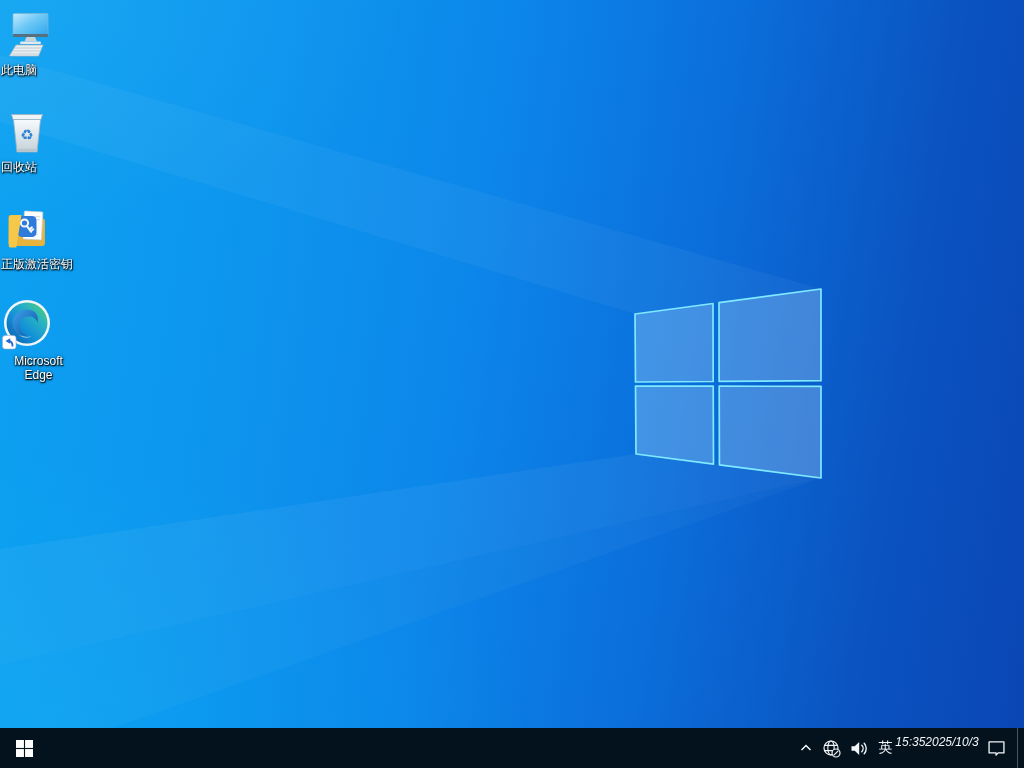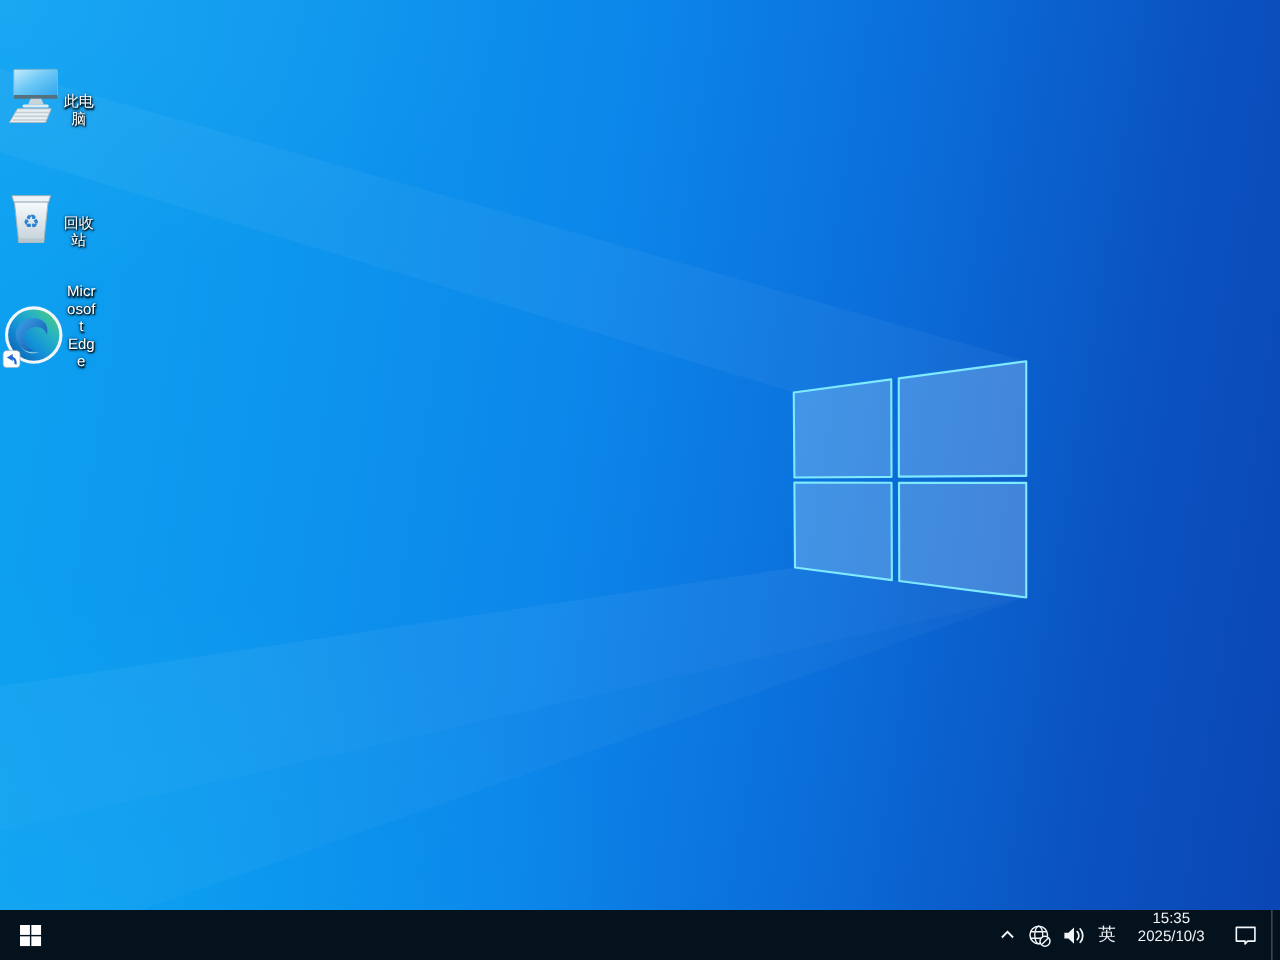--- a/index.html
+++ b/index.html
@@ -13,21 +13,21 @@
     position:relative;width:1024px;height:768px;
     background:
       radial-gradient(900px 520px at 0% 100%, rgba(0,205,255,0.16), transparent 60%),
       radial-gradient(760px 420px at 0% 0%, rgba(130,220,255,0.10), transparent 55%),
       linear-gradient(99deg,#0da2f1 0%,#0d95ee 25%,#0c86ea 45%,#0b6eda 65%,#0a52c0 85%,#0a46b4 100%);
   }
   .wallpaper-art{position:absolute;left:0;top:0;width:1024px;height:768px;pointer-events:none;}
   
   .icon-col{position:absolute;left:1px;top:5px;width:76px;display:flex;flex-direction:column;}
   .desktop-icon{
-    width:76px;height:97px;display:flex;flex-direction:row;align-items:flex-end;
+    width:76px;height:97px;display:flex;flex-direction:column;align-items:flex-start;
     padding-top:3px;box-sizing:border-box;cursor:default;
   }
   .icon-art{width:52px;height:52px;display:flex;align-items:center;justify-content:center;}
   .icon-label{
     margin-top:3px;max-width:75px;text-align:center;
     font-size:12px;line-height:14px;color:#ffffff;
     text-shadow:0 1px 2px rgba(0,0,0,0.95),0 0 3px rgba(0,0,0,0.55),1px 1px 1px rgba(0,0,0,0.8);
     word-break:break-word;
   }
   
@@ -37,22 +37,22 @@
   }
   .start-button{width:48px;display:flex;align-items:center;justify-content:center;}
   .taskbar-spacer{flex:1;}
   .tray{display:flex;align-items:stretch;}
   .tray-item{display:flex;align-items:center;justify-content:center;height:40px;}
   .tray-chevron{width:24px;}
   .tray-globe{width:27px;}
   .tray-speaker{width:27px;}
   .tray-ime{width:27px;font-size:14px;color:#f2f6f9;}
   .tray-clock{
-    width:76px;height:28px;display:flex;flex-direction:column;align-items:center;justify-content:center;
-    color:#f2f6f9;font-size:12px;line-height:15px;
+    width:76px;height:28px;display:flex;flex-direction:row;align-items:center;justify-content:center;
+    color:#f2f6f9;font-size:12px;line-height:15px;font-style:italic;
   }
   .tray-action{width:42px;}
   .show-desktop{width:6px;border-left:1px solid rgba(255,255,255,0.28);}
 </style>
 </head>
 <body>
 
 <div class="desktop">
 
   <svg class="wallpaper-art" viewBox="0 0 1024 768" aria-hidden="true">
@@ -101,20 +101,36 @@
           </defs>
           <path d="M10.5 12.5 L37.5 12.5 L34 45 L14 45 z" fill="url(#binG)" stroke="#9fb2bc" stroke-width="0.8"></path>
           <path d="M14 45 L34 45 L34.4 41.8 L13.7 41.8 z" fill="#b7c6cd"></path>
           <path d="M8.5 7.5 L39.5 7.5 L38 12.5 L10 12.5 z" fill="#edf3f6" stroke="#9fb2bc" stroke-width="0.8"></path>
           <text x="24" y="33" text-anchor="middle" font-size="15" fill="#2e82d4" font-family="'DejaVu Sans', sans-serif">♻</text>
         </svg>
       </div>
       <div class="icon-label">回收站</div>
     </div>
 
+    <div class="desktop-icon">
+      <div class="icon-art">
+        <svg width="48" height="48" viewBox="0 0 48 48">
+          <path d="M5.5 13.5 q0 -2.4 2.4 -2.4 h9.4 l3.2 3.4 h19 q2.4 0 2.4 2.4 v22.6 q0 2.4 -2.4 2.4 h-31.6 q-2.4 0 -2.4 -2.4 z" fill="#e8b33c"></path>
+          <g transform="rotate(3 30 25)">
+            <rect x="20.5" y="7.5" width="18.5" height="28" rx="0.8" fill="#fcfdfe" stroke="#c7ced3" stroke-width="0.7"></rect>
+            <path d="M30.5 12.5 h6 M30.5 15.5 h6 M24 30 h11" stroke="#ccd5db" stroke-width="0.9"></path>
+          </g>
+          <rect x="14.5" y="12" width="19" height="21" rx="4.5" fill="#2f7bd9"></rect>
+          <circle cx="21.5" cy="19" r="3.6" fill="none" stroke="#f4f8fb" stroke-width="2"></circle>
+          <path d="M23.8 21.8 L28.2 27.8 M26.4 25.2 l2.5 -1.8 M27.8 27.1 l2.5 -1.8" stroke="#f4f8fb" stroke-width="2" fill="none" stroke-linecap="round"></path>
+          <path d="M6 14 Q6 11.5 8.2 11.3 L18.5 11 L13.3 43.6 L8.2 43.6 Q5.5 43.6 5.8 41 z" fill="#f6c84a"></path>
+        </svg>
+      </div>
+      <div class="icon-label">正版激活密钥</div>
+    </div>
 
     <div class="desktop-icon">
       <div class="icon-art">
         <svg width="52" height="52" viewBox="0 0 52 52">
           <defs>
             <linearGradient id="edgeMain" x1="0" y1="1" x2="1" y2="0">
               <stop offset="0" stop-color="#0c59a4"></stop>
                 <stop offset="0.4" stop-color="#1290d8"></stop>
               <stop offset="0.7" stop-color="#2ab5c0"></stop>
                 <stop offset="1" stop-color="#59d35f"></stop>

